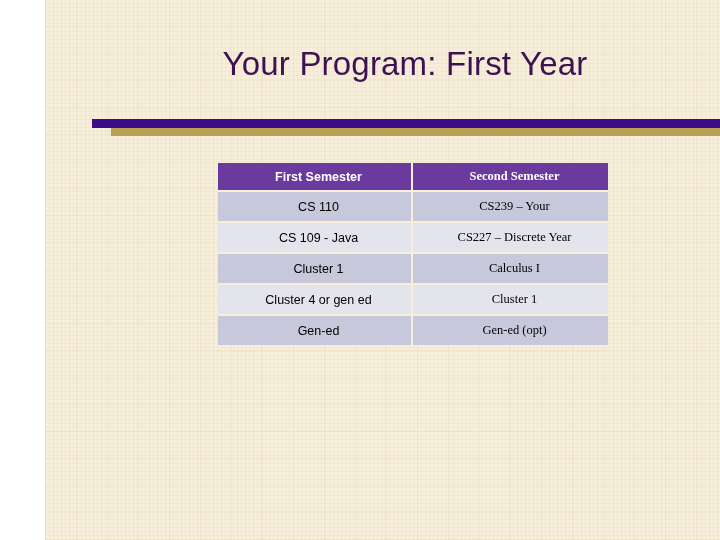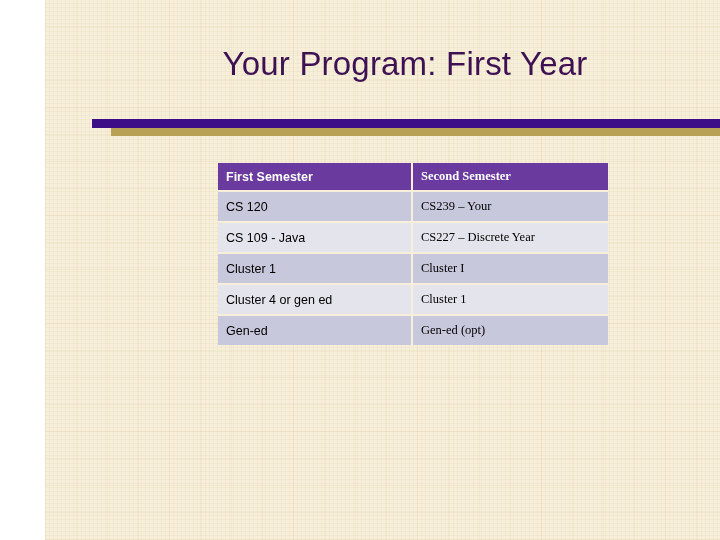--- a/index.html
+++ b/index.html
@@ -87,21 +87,21 @@
   #semester-table col.col-first { width: 195px; }
   #semester-table col.col-second { width: 195px; }
 
   #semester-table th,
   #semester-table td {
     padding: 0 0 0 8px;
     height: 29px;
     vertical-align: middle;
     font-size: 12.5px;
     color: #000000;
-    text-align: left;
+    text-align: center;
     border-right: 2px solid #f7efda;
     border-bottom: 2px solid #f7efda;
     overflow: hidden;
     white-space: nowrap;
   }
   #semester-table th {
     background: #6a3a9e;
     color: #ffffff;
     font-weight: bold;
     height: 27px;
@@ -149,30 +149,30 @@
       <col class="col-second">
     </colgroup>
     <thead>
       <tr>
         <th>First Semester</th>
         <th>Second Semester</th>
       </tr>
     </thead>
     <tbody>
       <tr class="row-odd">
-        <td>CS 120</td>
+        <td>CS 110</td>
         <td>CS239 – Your</td>
       </tr>
       <tr class="row-even">
         <td>CS 109 - Java</td>
         <td>CS227 – Discrete Year</td>
       </tr>
       <tr class="row-odd">
         <td>Cluster 1</td>
-        <td>Cluster I</td>
+        <td>Calculus I</td>
       </tr>
       <tr class="row-even">
         <td>Cluster 4 or gen ed</td>
         <td>Cluster 1</td>
       </tr>
       <tr class="row-odd">
         <td>Gen-ed</td>
         <td>Gen-ed (opt)</td>
       </tr>
     </tbody>

